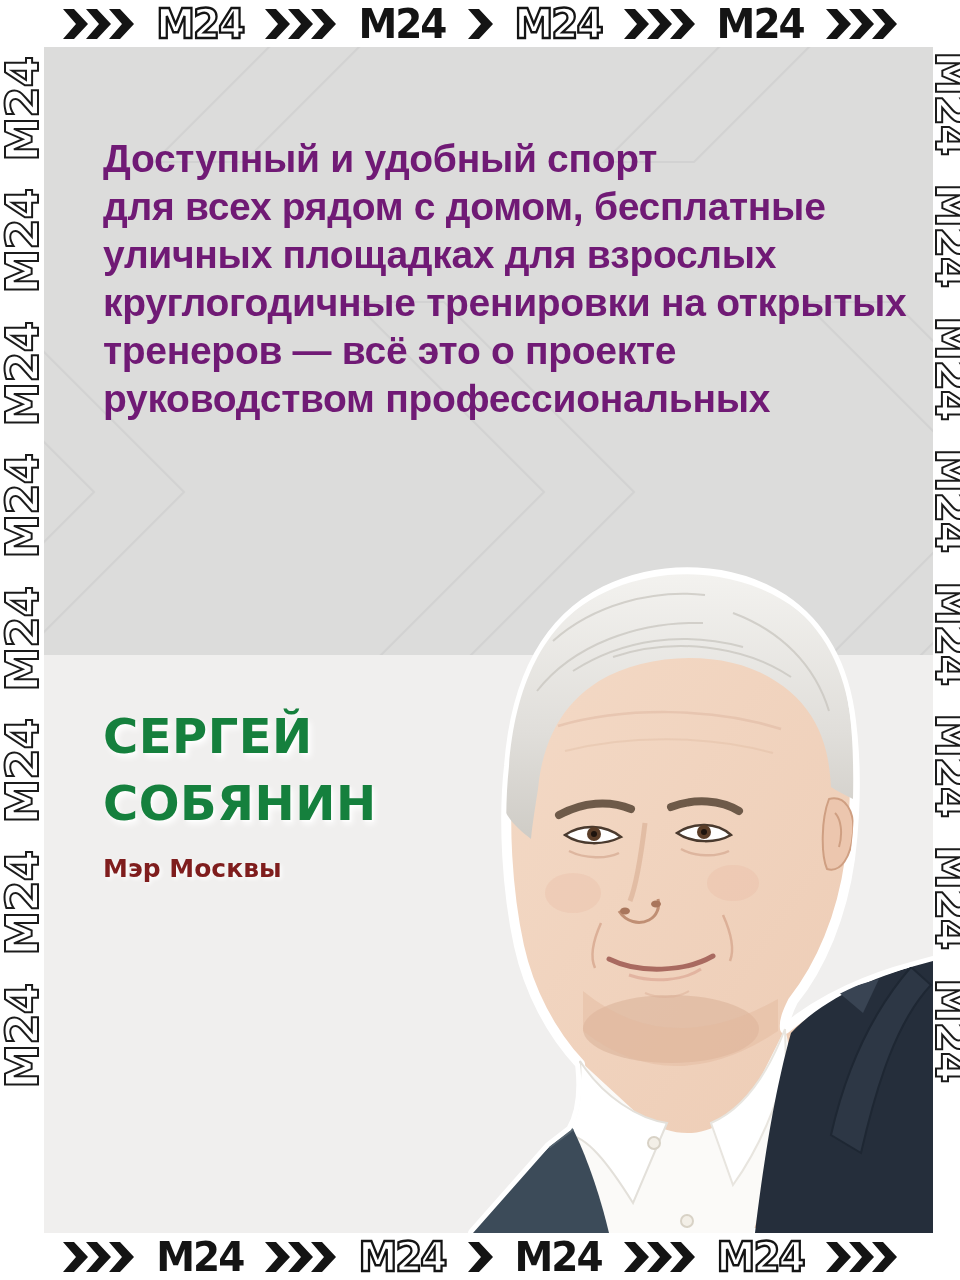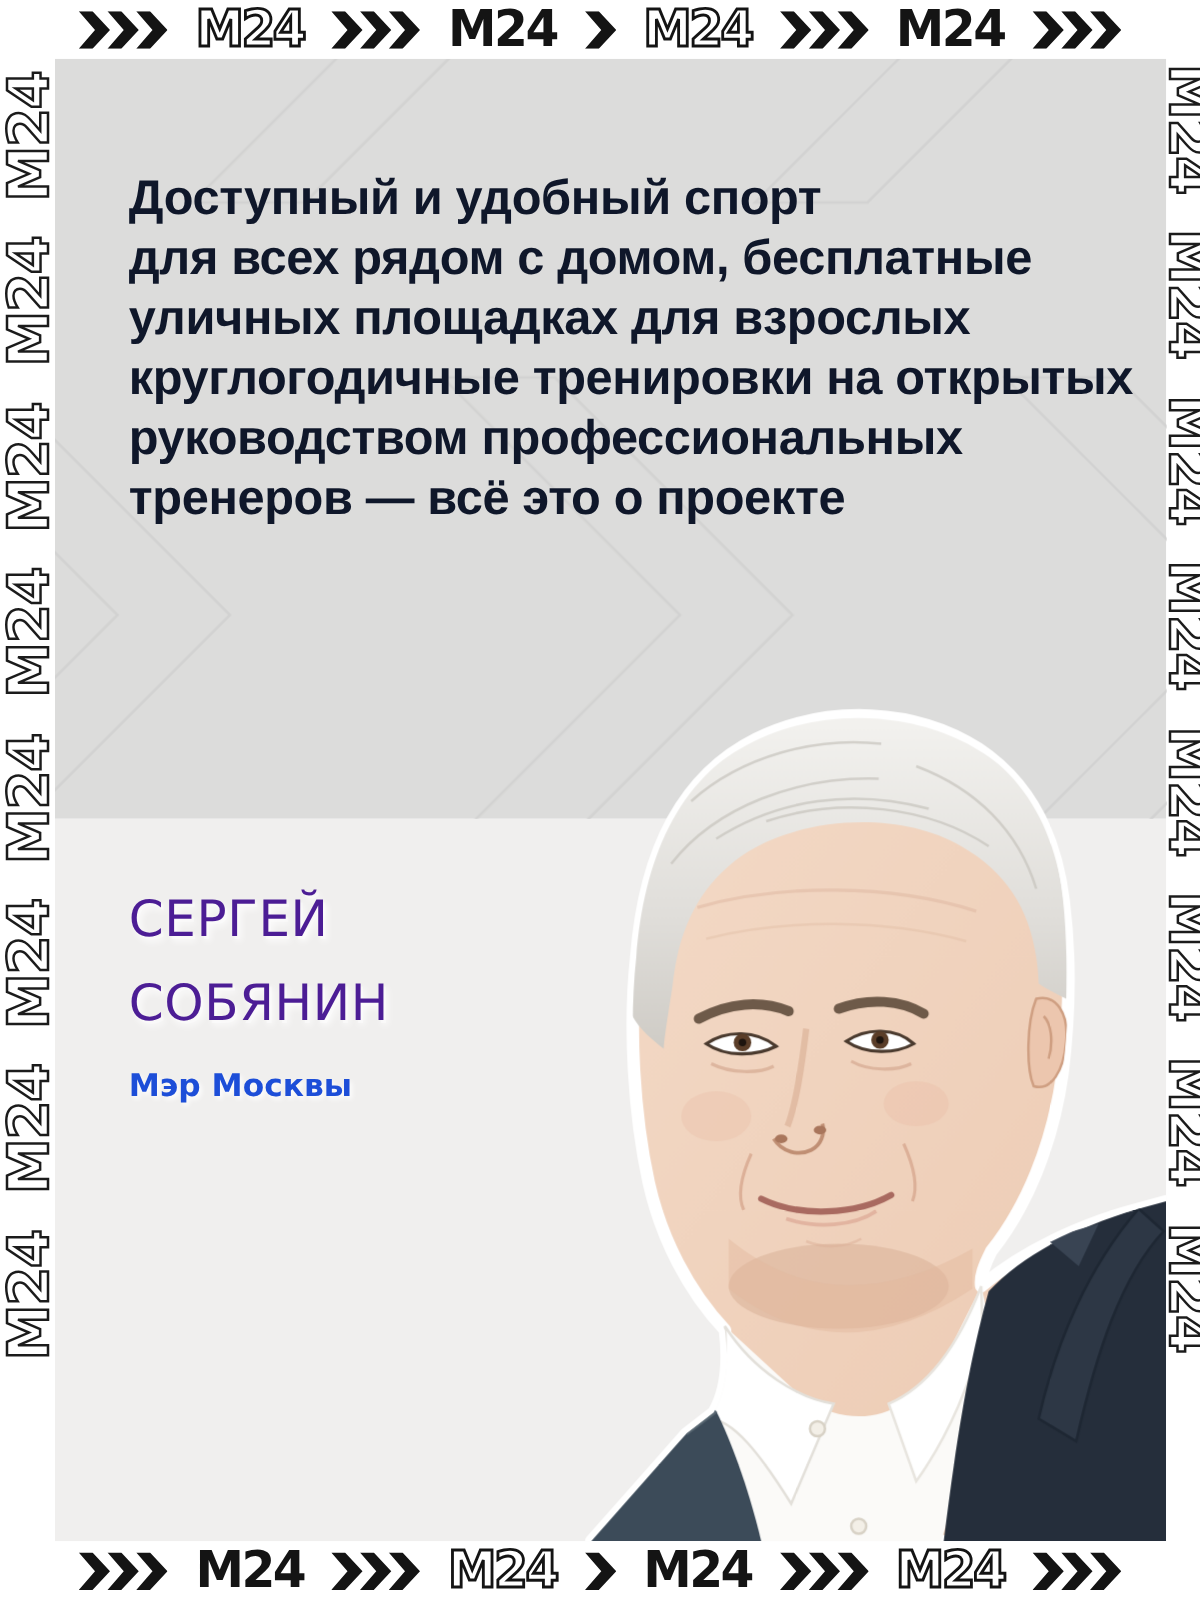--- a/index.html
+++ b/index.html
@@ -52,41 +52,41 @@
   
   .quote-panel{
     position:absolute;left:44px;top:47px;width:889px;height:608px;
     background:#dcdcdb;z-index:1;
   }
   .watermark{position:absolute;inset:0;width:100%;height:100%;}
   .quote-text{
     position:absolute;left:59px;top:88px;right:40px;
     font-family:"Liberation Sans", sans-serif;
     font-weight:700;font-size:39px;line-height:48px;
-    letter-spacing:-0.3px;color:#0f172a;z-index:2;
+    letter-spacing:-0.3px;color:#701a75;z-index:2;
   }
   .quote-line{white-space:nowrap;}
 
   
   .lower-panel{
     position:absolute;left:44px;top:655px;width:889px;height:578px;
     background:#f0efee;z-index:1;
   }
   .speaker{
     position:absolute;left:59px;top:48px;z-index:3;
   }
   .speaker-name{
-    font-family:"DejaVu Sans", sans-serif;font-weight:normal;
-    font-size:40px;line-height:67px;letter-spacing:0.5px;color:#4c1d95;
+    font-family:"DejaVu Sans", sans-serif;font-weight:bold;
+    font-size:48px;line-height:67px;letter-spacing:0.5px;color:#15803d;
     text-shadow:3px 4px 6px rgba(255,255,255,0.95), 2px 2px 0 rgba(255,255,255,0.4);
   }
   .speaker-role{
     margin-top:17px;
     font-family:"DejaVu Sans", sans-serif;font-weight:bold;
-    font-size:25px;color:#1d4ed8;
+    font-size:25px;color:#7f1d1d;
     text-shadow:2px 2px 4px rgba(255,255,255,0.9);
   }
 
   
   .portrait{
     position:absolute;left:433px;top:561px;width:500px;height:672px;
     z-index:10;
   }
 </style>
 </head>
@@ -102,22 +102,22 @@
         <path transform="translate(-140,255)" d="M0,0 L90,0 L280,190 L90,380 L0,380 L190,190 Z"></path>
         <path transform="translate(310,255)" d="M0,0 L90,0 L280,190 L90,380 L0,380 L190,190 Z"></path>
         <path transform="translate(760,255)" d="M0,0 L90,0 L280,190 L90,380 L0,380 L190,190 Z"></path>
       </g>
     </svg>
     <div class="quote-text">
       <div class="quote-line">Доступный и удобный спорт</div>
       <div class="quote-line">для всех рядом с домом, бесплатные</div>
       <div class="quote-line">уличных площадках для взрослых</div>
       <div class="quote-line">круглогодичные тренировки на открытых</div>
+      <div class="quote-line">тренеров — всё это о проекте</div>
       <div class="quote-line">руководством профессиональных</div>
-      <div class="quote-line">тренеров — всё это о проекте</div>
     </div>
   </div>
 
   <div class="lower-panel">
     <div class="speaker">
       <div class="speaker-name">СЕРГЕЙ</div>
       <div class="speaker-name">СОБЯНИН</div>
       <div class="speaker-role">Мэр Москвы</div>
     </div>
   </div>

